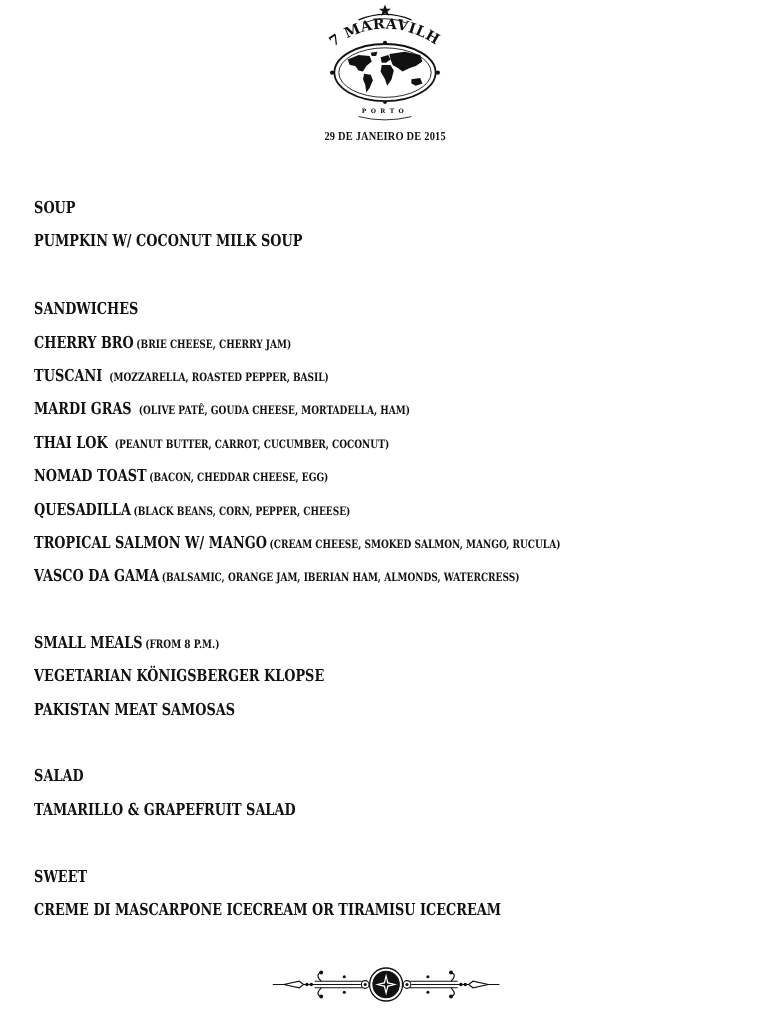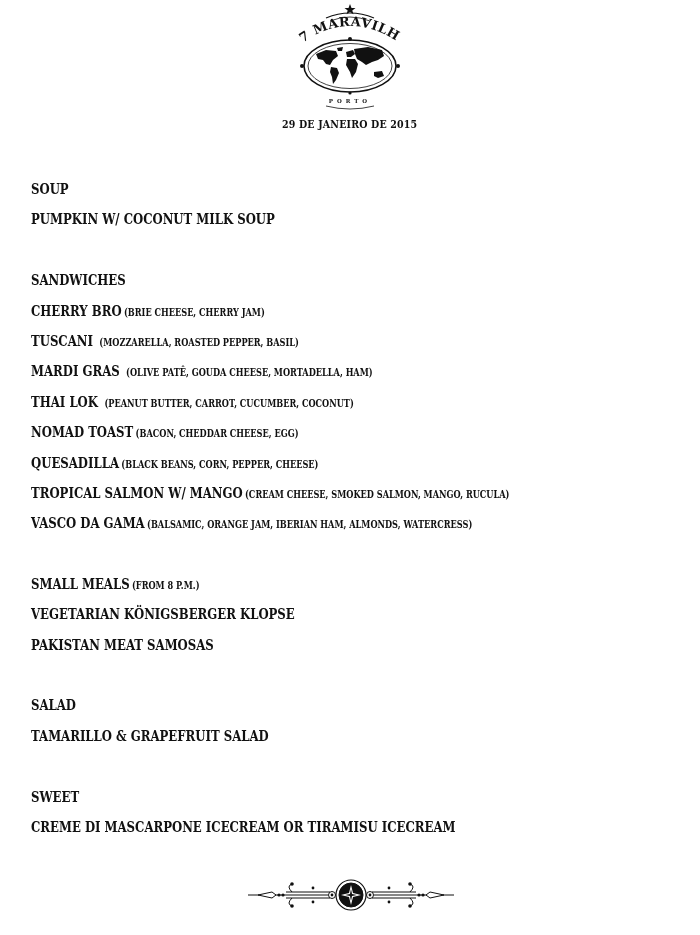--- a/index.html
+++ b/index.html
@@ -1,20 +1,20 @@
 <!DOCTYPE html>
 <html><head>
   <meta charset="utf-8">
   <style>
     html, body { margin: 0; padding: 0; background: #ffffff; }
     body { width: 700px; height: 935px; position: relative; overflow: hidden; color: #111111; }
     .serif { font-family: "DejaVu Serif", "Liberation Serif", serif; font-weight: bold; }
     .logo { position: absolute; left: 296px; top: 2px; width: 108px; height: 108px; }
     .date { position: absolute; left: 0; width: 700px; top: 118px; text-align: center;
-            font-size: 11px; letter-spacing: 0.2px; }
+            font-size: 11px; letter-spacing: 0.2px; font-family: Liberation Serif, serif; }
     .date span { display: inline-block; transform: scaleX(0.86); }
     .menu { position: absolute; left: 31px; top: 180px; width: 660px; }
     .line { position: absolute; left: 0; height: 18px; white-space: nowrap; transform-origin: 0 50%; transform: scaleX(0.78); }
     .heading { font-size: 15px; }
     .item { font-size: 15px; }
     .desc { font-size: 10.5px; margin-left: 3px; }
     .divider { position: absolute; left: 246px; top: 878px; width: 210px; height: 34px; }
   </style>
 </head>
 <body>

